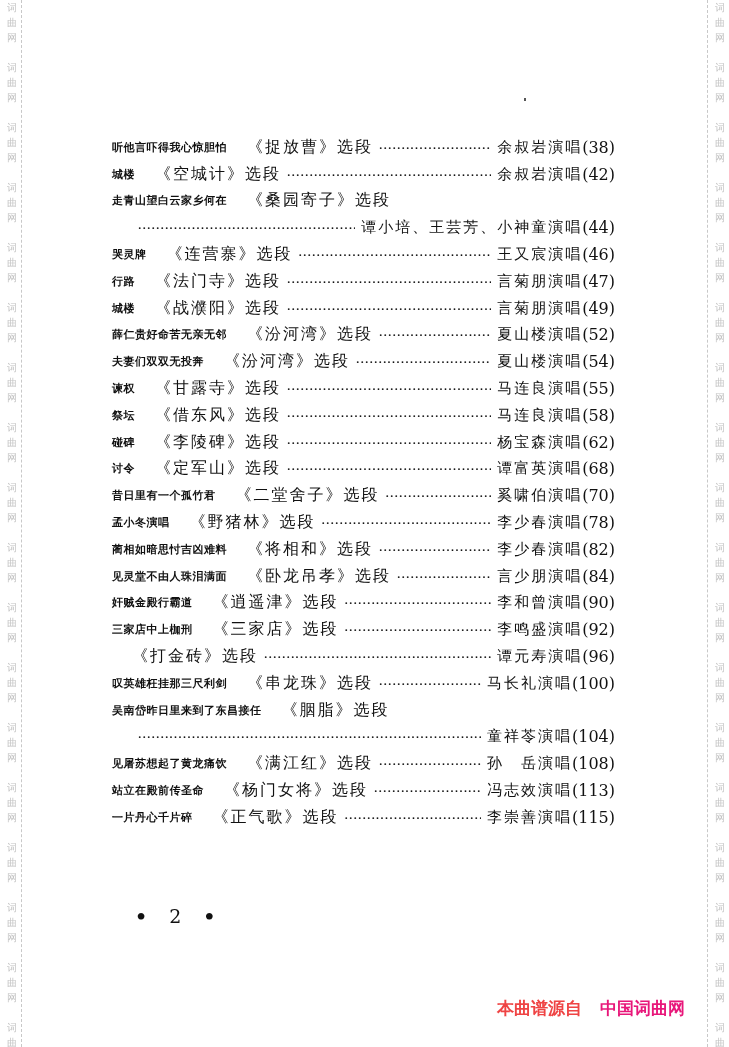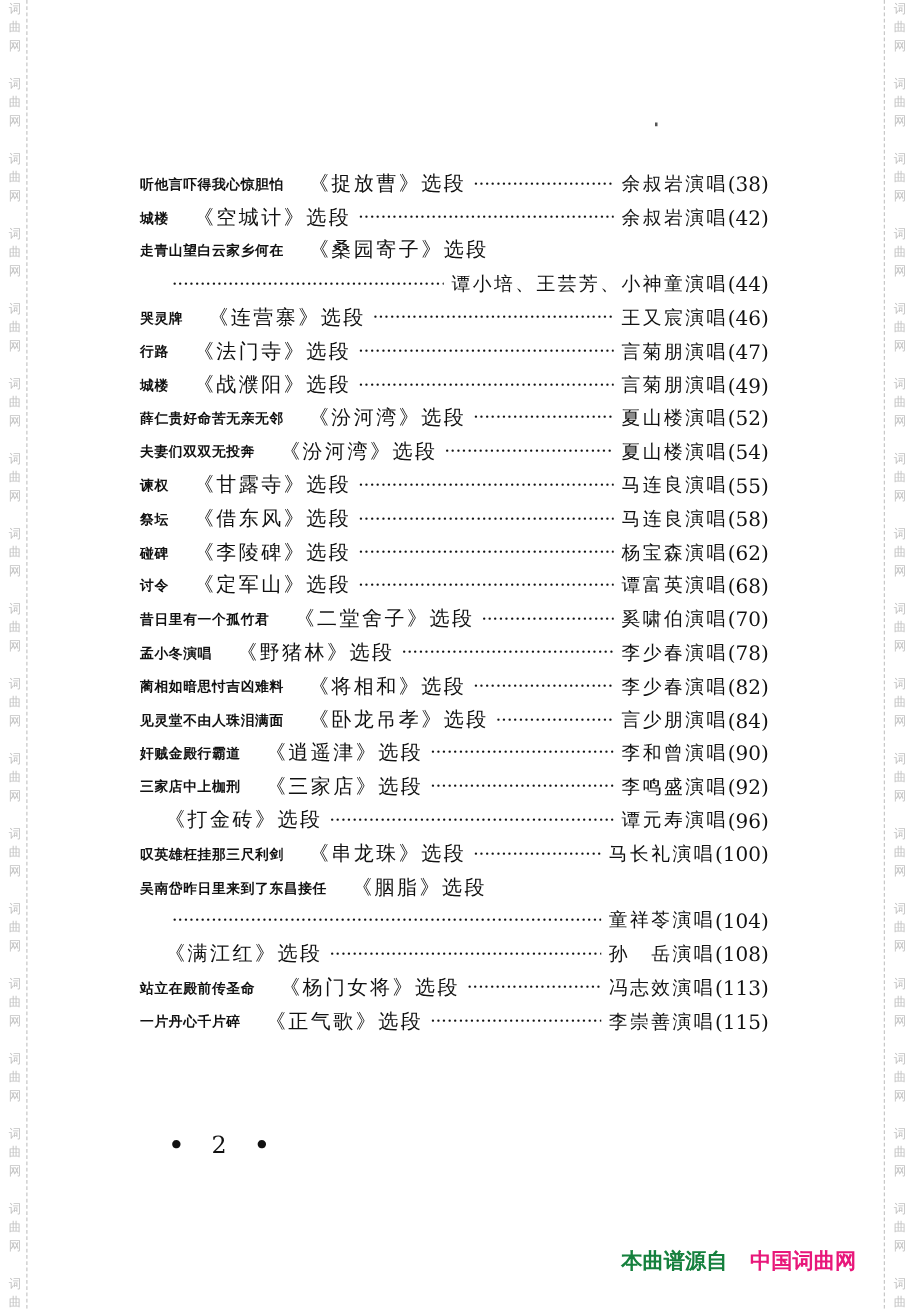--- a/index.html
+++ b/index.html
@@ -26,21 +26,21 @@
     .entry .opera { margin-left:20px; font-size:16px; letter-spacing:2px; }
     .entry .leader { flex:1; overflow:hidden; margin:0 6px; letter-spacing:1px; font-size:10px; color:#111; font-weight:bold; }
     .entry .leader::before { content:"····································································································································"; }
     .entry .singer { font-size:15px; letter-spacing:2px; }
     .entry .page { font-size:16px; letter-spacing:0; }
     .entry.cont { padding-left:0; }
     .entry.cont .leader { margin-left:0; }
     .pagenum { position:absolute; left:135px; top:905px; font-size:19px; letter-spacing:8px; }
     .pagenum .dot { font-weight:bold; }
     .source { position:absolute; top:997px; left:497px; font-family:"DejaVu Sans", sans-serif; font-weight:bold; font-size:17px; white-space:nowrap; }
-    .source .src-label { color:#15803d;text-align:center; }
+    .source .src-label { color:#ef4444;text-align:center; }
     .source .src-site { color:#e8177a; margin-left:12px;text-align:right; }
   </style>
 </head>
 <body>
 
 <div class="wm-line left"></div>
 <div class="wm-line right"></div>
 <div class="wm-col left">
     <span class="wm-glyph" style="top: 2px;">词</span>
     <span class="wm-glyph" style="top: 17px;">曲</span>
@@ -299,20 +299,21 @@
     <div class="entry nol">
       <span class="aria">吴南岱昨日里来到了东昌接任</span>
       <span class="opera">《胭脂》选段</span>
     </div>
     <div class="entry cont" style="padding-left: 26px;">
       <span class="leader"></span>
       <span class="singer">童祥苓演唱</span>
       <span class="page">(104)</span>
     </div>
     <div class="entry">
+      <span class="aria">见屠苏想起了黄龙痛饮</span>
       <span class="opera">《满江红》选段</span>
       <span class="leader"></span>
       <span class="singer">孙　岳演唱</span>
       <span class="page">(108)</span>
     </div>
     <div class="entry">
       <span class="aria">站立在殿前传圣命</span>
       <span class="opera">《杨门女将》选段</span>
       <span class="leader"></span>
       <span class="singer">冯志效演唱</span>

